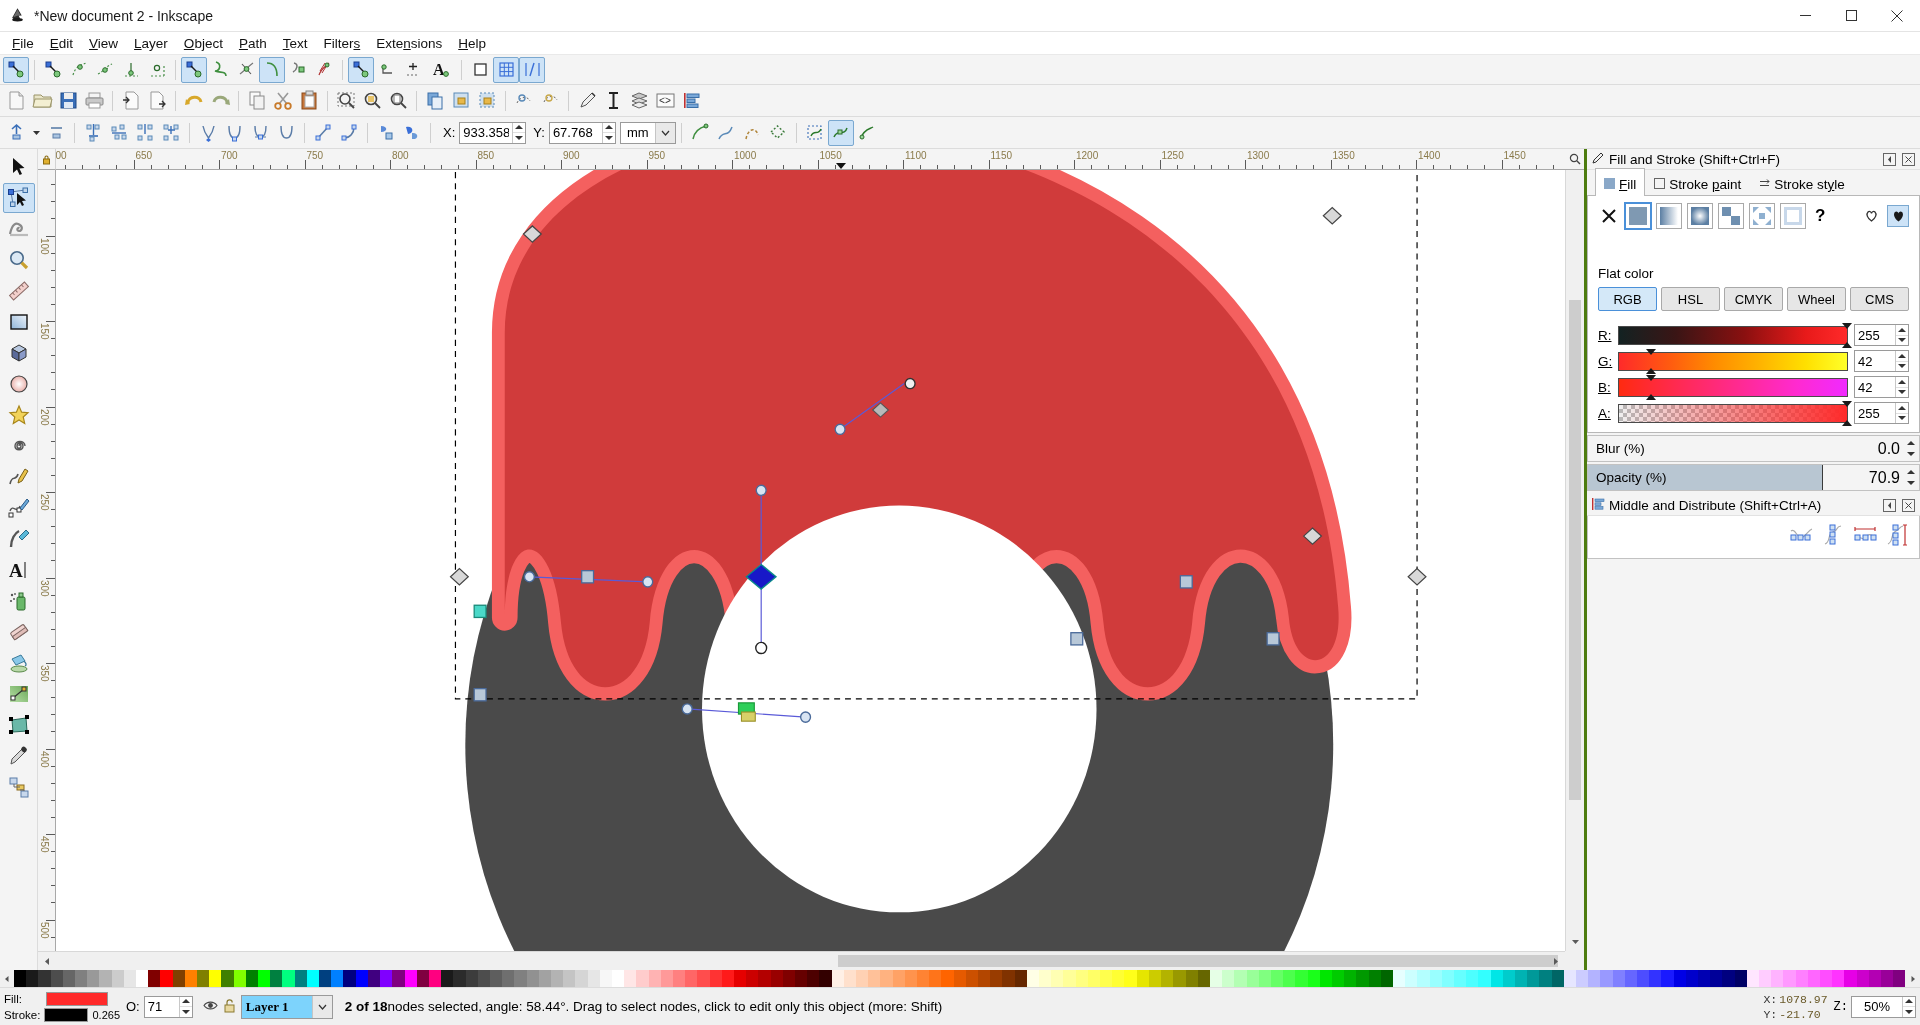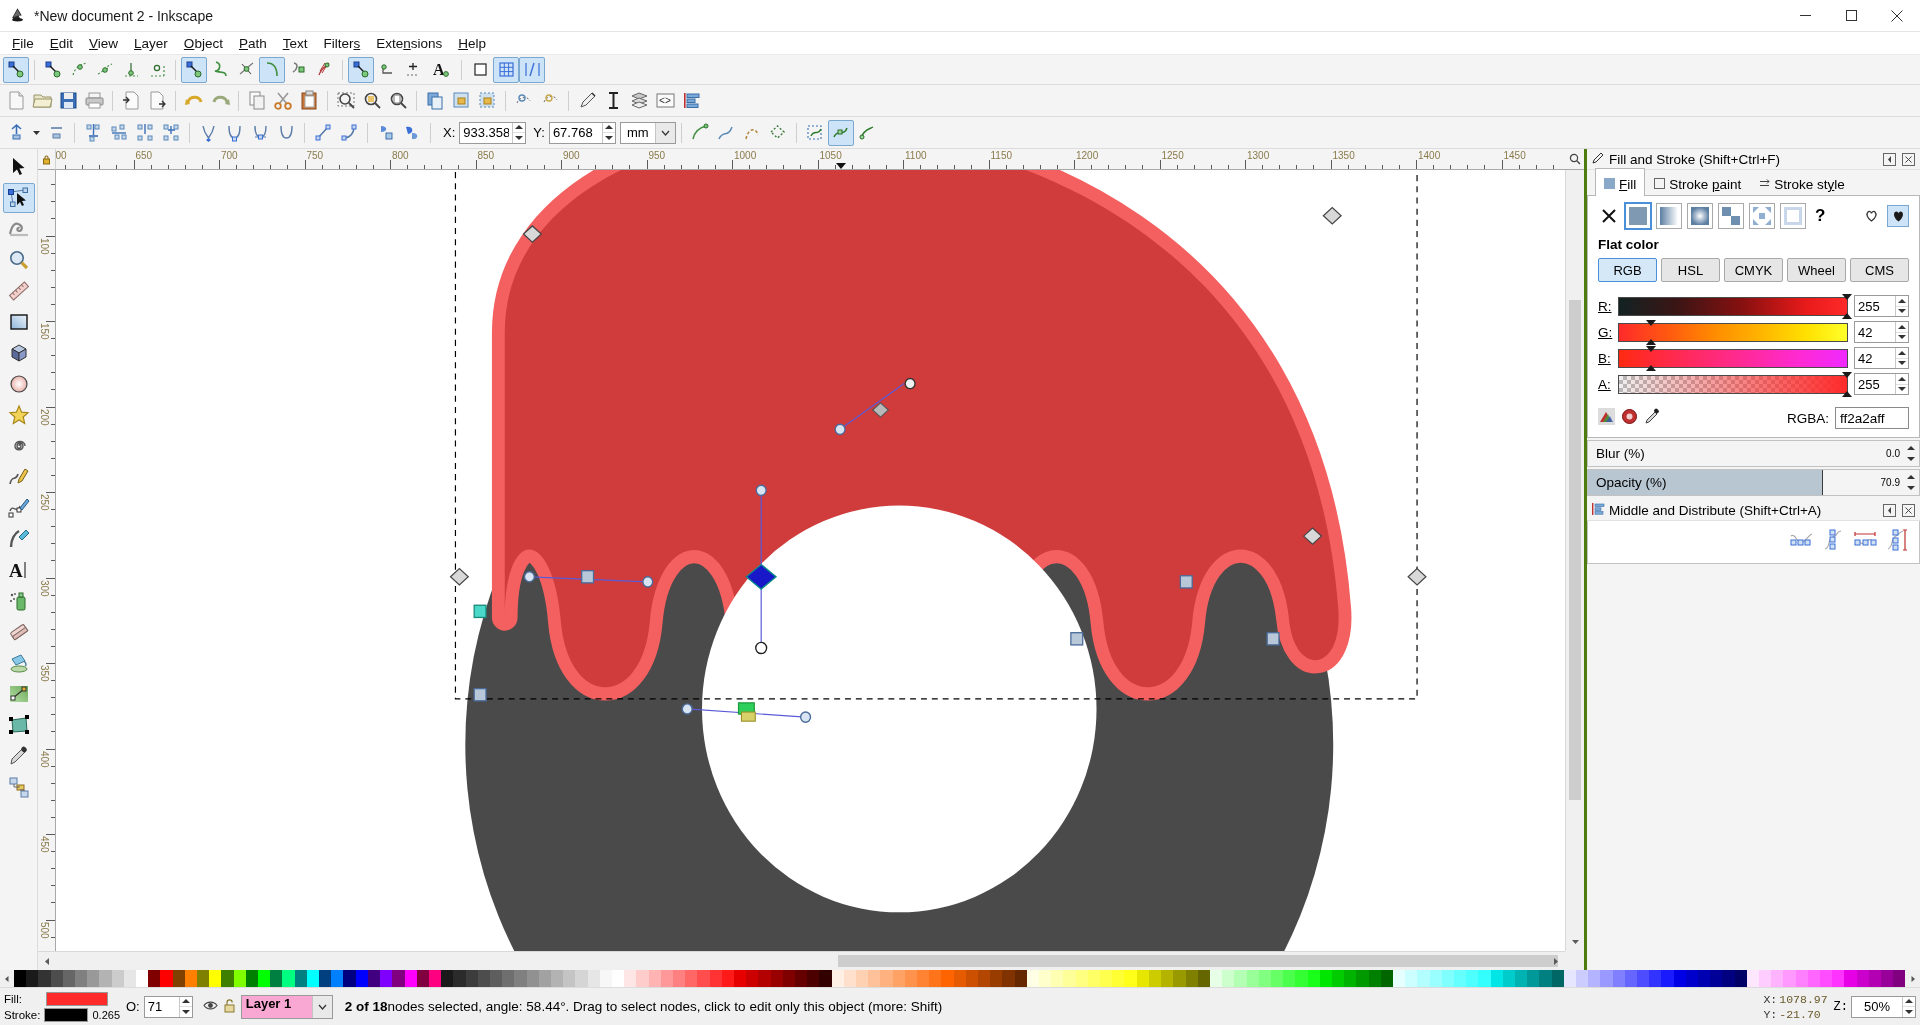--- a/index.html
+++ b/index.html
@@ -124,21 +124,21 @@
   .paintrow { display:flex; align-items:center; gap:5px; padding:7px 10px 6px; }
   .pbtn { width:26px;height:26px; border:1px solid #a9a9a9; display:flex;align-items:center;justify-content:center; background:#fff;}
   .pbtn.sel { outline:2px solid #4a90d9; outline-offset:-1px; border-color:#4a90d9; }
   .pbtn.flat { padding:3px; }
   .pbtn-x { width:22px;height:26px;display:flex;align-items:center;justify-content:center;font-size:17px;}
   .qmark { font-size:17px; font-weight:bold; padding:0 4px;}
   .pspacer { flex:1; }
   .pbtn-small { width:22px;height:22px; display:flex;align-items:center;justify-content:center; border:1px solid transparent;}
   .pbtn-small.sel { background:#cde3f7; border-color:#7aa8d0; }
 
-  .flat-label { font-weight:bold; font-size:13.5px; padding:2px 10px 6px; }
+  .flat-label { font-weight:normal; font-size:13.5px; padding:2px 10px 6px;margin-top:29px; }
   .modes { display:flex; gap:4px; padding:0 10px 8px; }
   .mode {
     flex:1; height:24px; border:1px solid #a9a9a9; background:#e6e6e6; border-radius:2px;
     display:flex;align-items:center;justify-content:center; font-size:13px;
   }
   .mode.sel { background:#d4e8f8; border-color:#4a90d9; }
 
   .sliders { padding: 3px 10px 6px; }
   .srow { display:flex; align-items:center; height:26px; gap:6px; }
   .srow .sl { width:14px; font-size:13.5px; text-decoration:underline; }
@@ -150,21 +150,21 @@
   .srow .spin input { width:40px; text-align:left; }
 
   .rgbarow { display:flex; align-items:center; padding:4px 10px 8px; gap:6px; }
   .rgba-lbl { font-size:13.5px; margin-left:auto; }
   .rgba-input { border:1px solid #8a8a8a; background:#fff; height:22px; width:74px;
                 display:flex; align-items:center; padding:0 4px; font-size:13.5px; }
 
   .slab-row { display:flex; align-items:center; height:27px; border:1px solid #c2c2c2; margin:2px 0 0 0; background:#f4f4f4; position:relative; }
   .slab-fill { position:absolute; left:0; top:0; bottom:0; background:#b8c6d2; border-right:1px solid #3a3a3a; }
   .slab-text { position:relative; font-size:13.5px; padding-left:8px; }
-  .slab-val { position:relative; margin-left:auto; font-size:10px; padding-right:4px; }
+  .slab-val { position:relative; margin-left:auto; font-size:16px; padding-right:4px; }
   .slab-arrows { position:relative; width:13px; display:flex; flex-direction:column; height:23px; margin-right:2px;}
   .slab-arrows span { flex:1; display:flex; align-items:center; justify-content:center; }
 
   .alignbody { background:#fff; border:1px solid #c2c2c2; border-top:none; padding:6px 8px 10px; }
   .nodes-h { font-weight:bold; font-size:13.5px; padding:2px 2px 8px; }
   .rel-row { display:flex; align-items:center; justify-content:flex-end; gap:6px; padding-bottom:8px; }
   .rel-lbl { font-size:13.5px; }
   .rel-combo { width:185px; height:24px; border:1px solid #9a9a9a; background:#fff;
                display:flex; align-items:center; font-size:13.5px; }
   .rel-combo .cv { padding-left:5px; flex:1; }
@@ -181,21 +181,21 @@
   .palette i { flex:1; height:17px; display:block; }
 
   .statusbar { height:38px; display:flex; align-items:stretch; background:#f0f0f0; border-top:1px solid #dcdcdc; flex:none; }
   .fs-block { width:120px; display:flex; flex-direction:column; justify-content:center; padding-left:4px; font-size:11.5px; }
   .fs-line { display:flex; align-items:center; height:16px; gap:4px; }
   .fs-lab { width:38px; }
   .fs-swatch { width:62px; height:14px; border:1px solid #999; }
   .fs-unset { font-size:11px; }
   .opacity-block { display:flex; align-items:center; gap:4px; padding:0 6px; }
   .layer-block { display:flex; align-items:center; gap:5px; padding:0 4px; }
-  .layer-combo { width:92px; height:24px; border:1px solid #9a9a9a; background:#f9a8d4; display:flex; align-items:flex-start; font-size:13px; }
+  .layer-combo { width:92px; height:24px; border:1px solid #9a9a9a; background:#7dd3fc; display:flex; align-items:center; font-size:13px;font-family:Liberation Serif, serif; }
   .layer-combo .cv { flex:1; padding-left:4px; font-weight:bold; }
   .layer-combo .carrow { width:20px;height:22px;background:#e9e9e9;border-left:1px solid #c5c5c5;display:flex;align-items:center;justify-content:center;}
   .status-msg { flex:1; display:flex; align-items:center; font-size:13.5px; padding-left:8px; overflow:hidden; white-space:nowrap; }
   .status-msg b { font-weight:bold; }
   .coords { display:flex; align-items:center; gap:6px; padding-right:4px; }
   .coord-col { display:flex; flex-direction:column; font-family:"Liberation Mono", monospace; font-size:11.5px; }
   .coord-col div { height:15px; display:flex; align-items:center; gap:2px;}
   .coord-k { color:#333; }
   .coord-v { color:#6a5a2a; }
   .zoom-block { display:flex; align-items:center; gap:3px; }
@@ -1395,44 +1395,20 @@
                     <i class="tri-up"></i>
                   </span>
                   <span>
                     <i class="tri-dn"></i>
                   </span>
                 </div>
             </div>
           </div>
         </div>
 
-        <div class="rgbarow">
-          <span>
-            <svg width="17" height="17" viewBox="0 0 17 17">
-              <rect width="17" height="17" fill="#dcdcdc"></rect>
-              <path d="M2 14 L8 4 L14 14 Z" fill="#c03030"></path>
-              <path d="M5 14 L10 6 L14 14 Z" fill="#3aa03a" opacity="0.8"></path>
-              <path d="M8 14 L12 8 L15 14 Z" fill="#3050c0" opacity="0.7"></path>
-            </svg>
-          </span>
-          <span>
-            <svg width="17" height="17" viewBox="0 0 17 17">
-              <circle cx="8.5" cy="8.5" r="7" fill="#c03030" stroke="#7a1010"></circle>
-              <circle cx="8.5" cy="8.5" r="3" fill="#f0d0d0"></circle>
-            </svg>
-          </span>
-          <span>
-            <svg width="17" height="17" viewBox="0 0 17 17">
-              <path d="M2 15 L5 14 L13 6 L11 4 L3 12 Z" fill="#d8d8d8" stroke="#444"></path>
-              <rect x="10" y="1" width="5" height="4" rx="2" transform="rotate(45 12.5 3)" fill="#222"></rect>
-            </svg>
-          </span>
-          <span class="rgba-lbl">RGBA:</span>
-          <span class="rgba-input">ff2a2aff</span>
-        </div>
       </div>
 
       <div class="panel">
         <div class="slab-row">
           <span class="slab-text">Blur (%)</span>
           <span class="slab-val">0.0</span>
           <span class="slab-arrows">
             <span>
                 <i class="tri-up"></i>
               </span>

